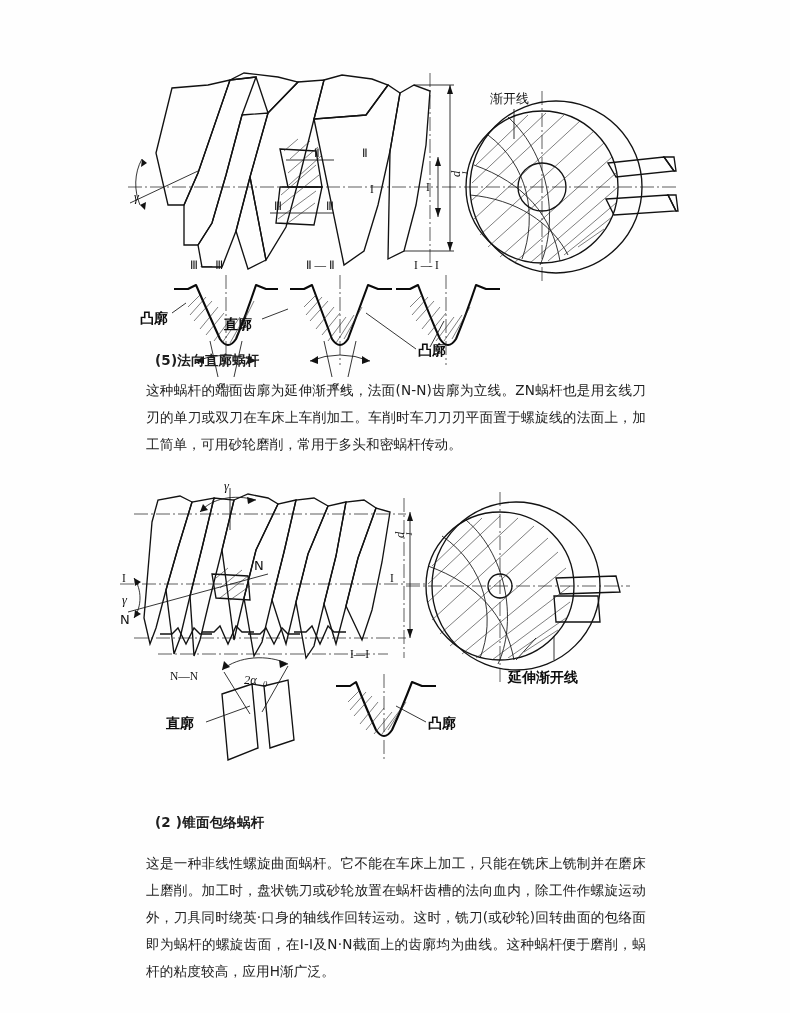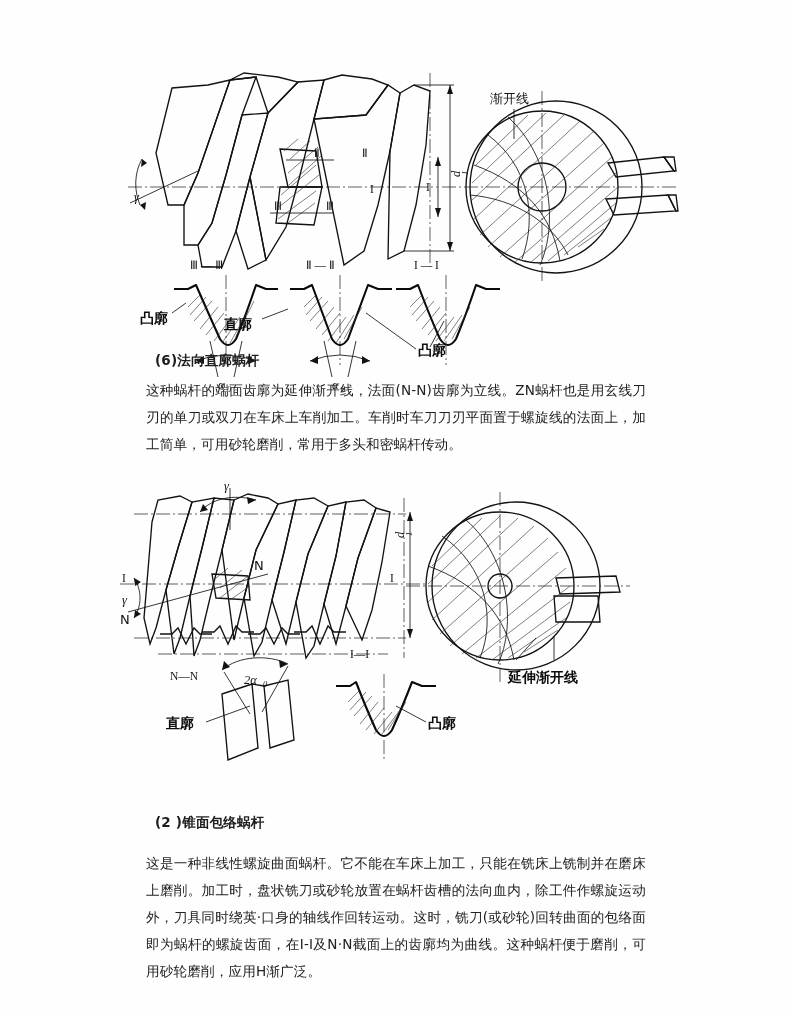--- a/index.html
+++ b/index.html
@@ -271,21 +271,21 @@
         </g>
 
         <text class="cn-lbl-b" x="280" y="104">凸廓</text>
         <line class="ln-t" x1="278" y1="98" x2="228" y2="62"></line>
         <line class="ln-t" x1="292" y1="96" x2="306" y2="70"></line>
       </g>
     </svg>
   </div>
 
   <div class="text-col" style="top:350px;">
-    <h3 class="heading">(6)法向直廓蜗杆</h3>
+    <h3 class="heading">(5)法向直廓蜗杆</h3>
     <p class="para">这种蜗杆的端面齿廓为延伸渐开线，法面(N-N)齿廓为立线。ZN蜗杆也是用玄线刀刃的单刀或双刀在车床上车削加工。车削时车刀刀刃平面置于螺旋线的法面上，加工简单，可用砂轮磨削，常用于多头和密蜗杆传动。</p>
   </div>
 
   <div class="figure" style="left:138px; top:478px;">
     <svg width="520" height="300" viewBox="0 0 520 300">
 
       <g>
         <line class="ln-t" x1="92" y1="10" x2="92" y2="52"></line>
         <path class="ln-t" d="M62,34 C74,20 96,16 118,22"></path>
         <path class="arrow" d="M118,22 l-9,-3 l1,7 z"></path>
@@ -411,16 +411,16 @@
       <g>
         <line class="ln-t" x1="398" y1="160" x2="378" y2="182"></line>
         <line class="ln-t" x1="416" y1="158" x2="416" y2="182"></line>
         <text class="cn-lbl-b" x="370" y="204">延伸渐开线</text>
       </g>
     </svg>
   </div>
 
   <div class="text-col" style="top:812px;">
     <h3 class="heading">(2 )锥面包络蜗杆</h3>
-    <p class="para" style="margin-top:18px;">这是一种非线性螺旋曲面蜗杆。它不能在车床上加工，只能在铣床上铣制并在磨床上磨削。加工时，盘状铣刀或砂轮放置在蜗杆齿槽的法向血内，除工件作螺旋运动外，刀具同时绕英·口身的轴线作回转运动。这时，铣刀(或砂轮)回转曲面的包络面即为蜗杆的螺旋齿面，在I-I及N·N截面上的齿廓均为曲线。这种蜗杆便于磨削，可用砂轮磨削，应用H渐广泛。</p>
+    <p class="para" style="margin-top:18px;">这是一种非线性螺旋曲面蜗杆。它不能在车床上加工，只能在铣床上铣制并在磨床上磨削。加工时，盘状铣刀或砂轮放置在蜗杆齿槽的法向血内，除工件作螺旋运动外，刀具同时绕英·口身的轴线作回转运动。这时，铣刀(或砂轮)回转曲面的包络面即为蜗杆的螺旋齿面，在I-I及N·N截面上的齿廓均为曲线。这种蜗杆便于磨削，蜗杆的粘度较高，应用H渐广泛。</p>
   </div>
 
 </div>
 
 </body></html>

